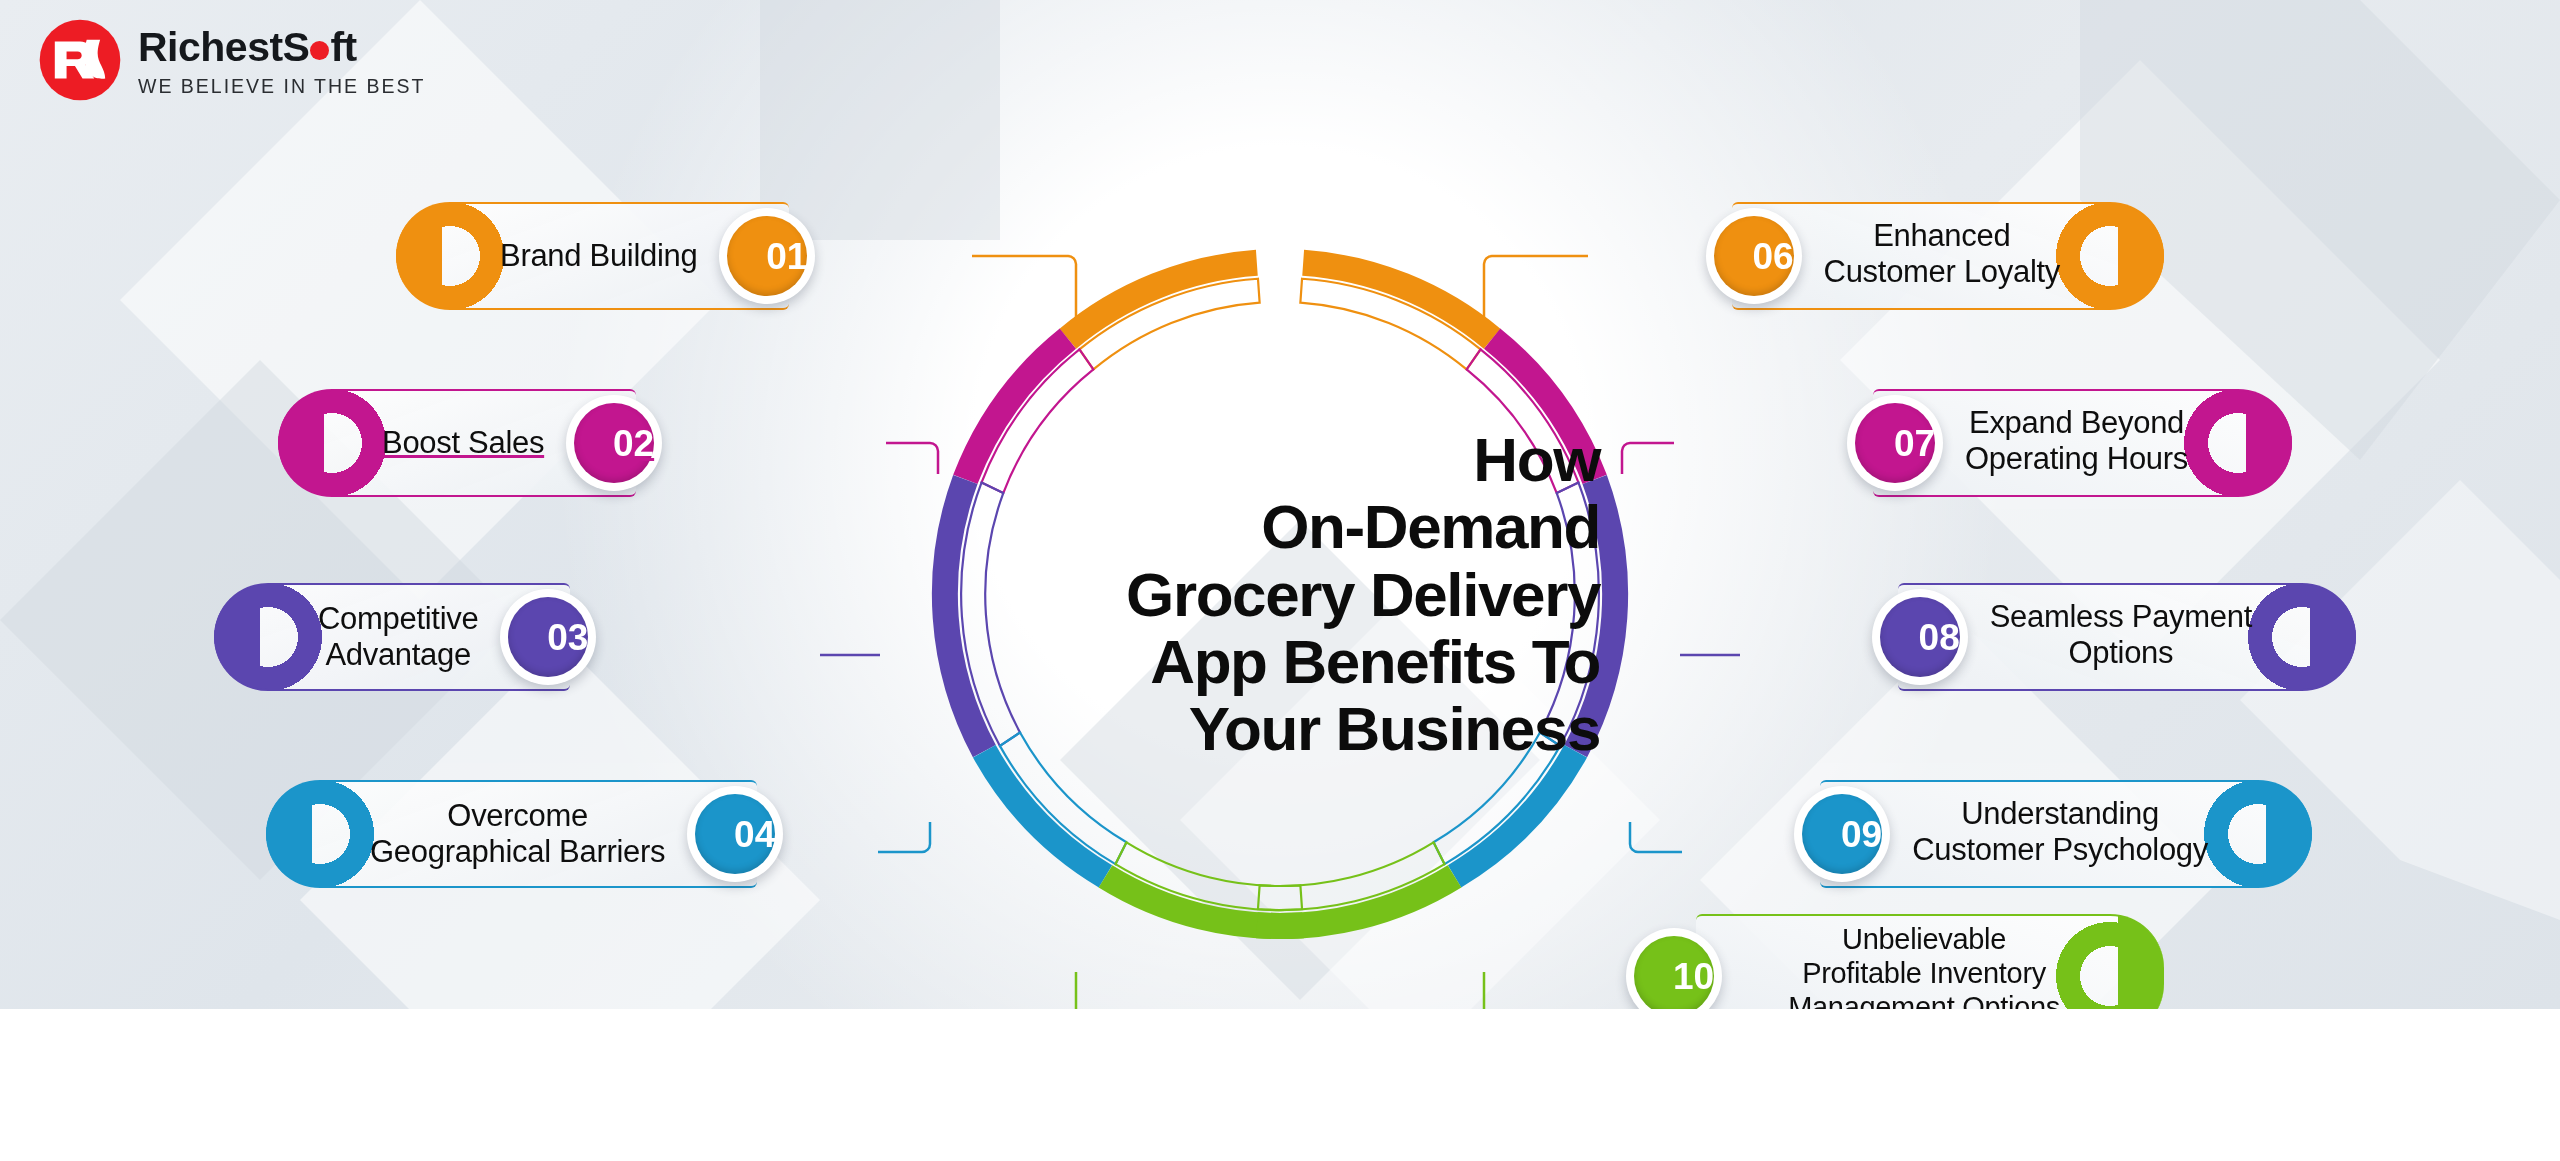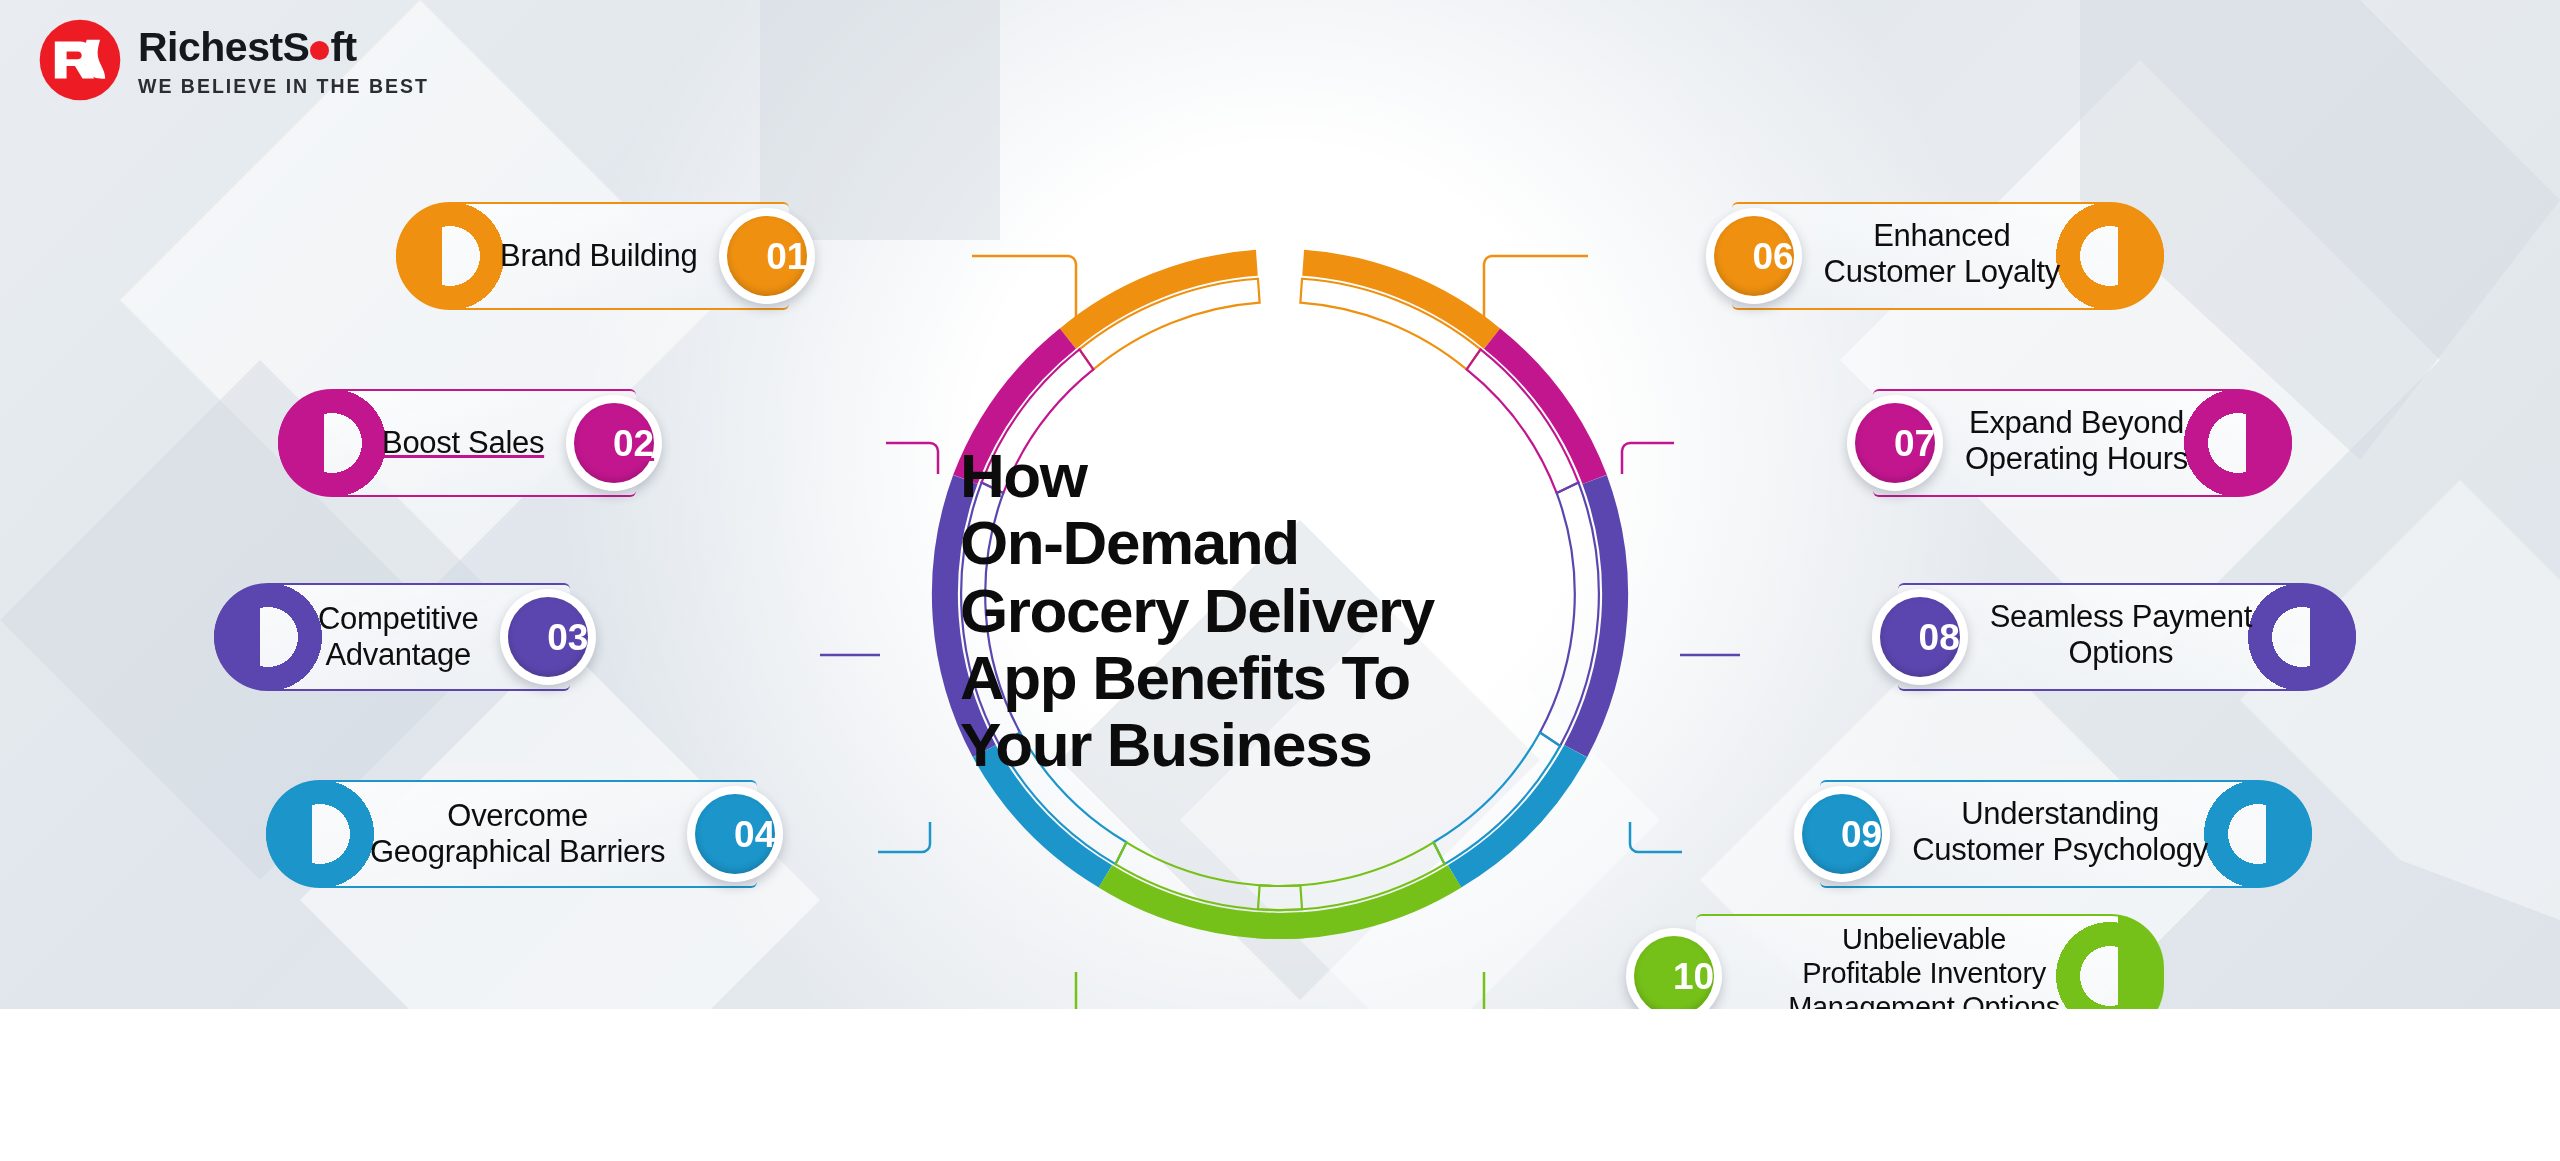--- a/index.html
+++ b/index.html
@@ -61,21 +61,21 @@
     display: inline-block;
     width: 19px;
     height: 19px;
     border-radius: 50%;
     background: #ed1c24;
     margin: 0 1px;
     vertical-align: 1px;
   }
   #logo-tagline {
     font-size: 19.5px;
-    font-weight: 700;
+    font-weight: 400;
     color: #2a2d31;
     letter-spacing: 2.0px;
     margin-top: 7px;
     white-space: nowrap;
   }
 
   
   #ring-wrap {
     position: absolute;
     left: 50%;
@@ -87,24 +87,23 @@
   }
   #ring-svg { display: block; width: 760px; height: 760px; }
 
   
   #center-title {
     position: absolute;
     left: 50%;
     top: 594px;
     transform: translate(-50%, -50%);
     width: 640px;
-    text-align: left;
+    text-align: right;
     z-index: 20;
     pointer-events: none;
-    margin-top: 16px;
   }
   #center-title .tl {
     display: block;
     font-size: 62px;
     font-weight: 700;
     color: #0c0c0c;
     line-height: 1.085;
     letter-spacing: -1.4px;
     white-space: nowrap;
   }

